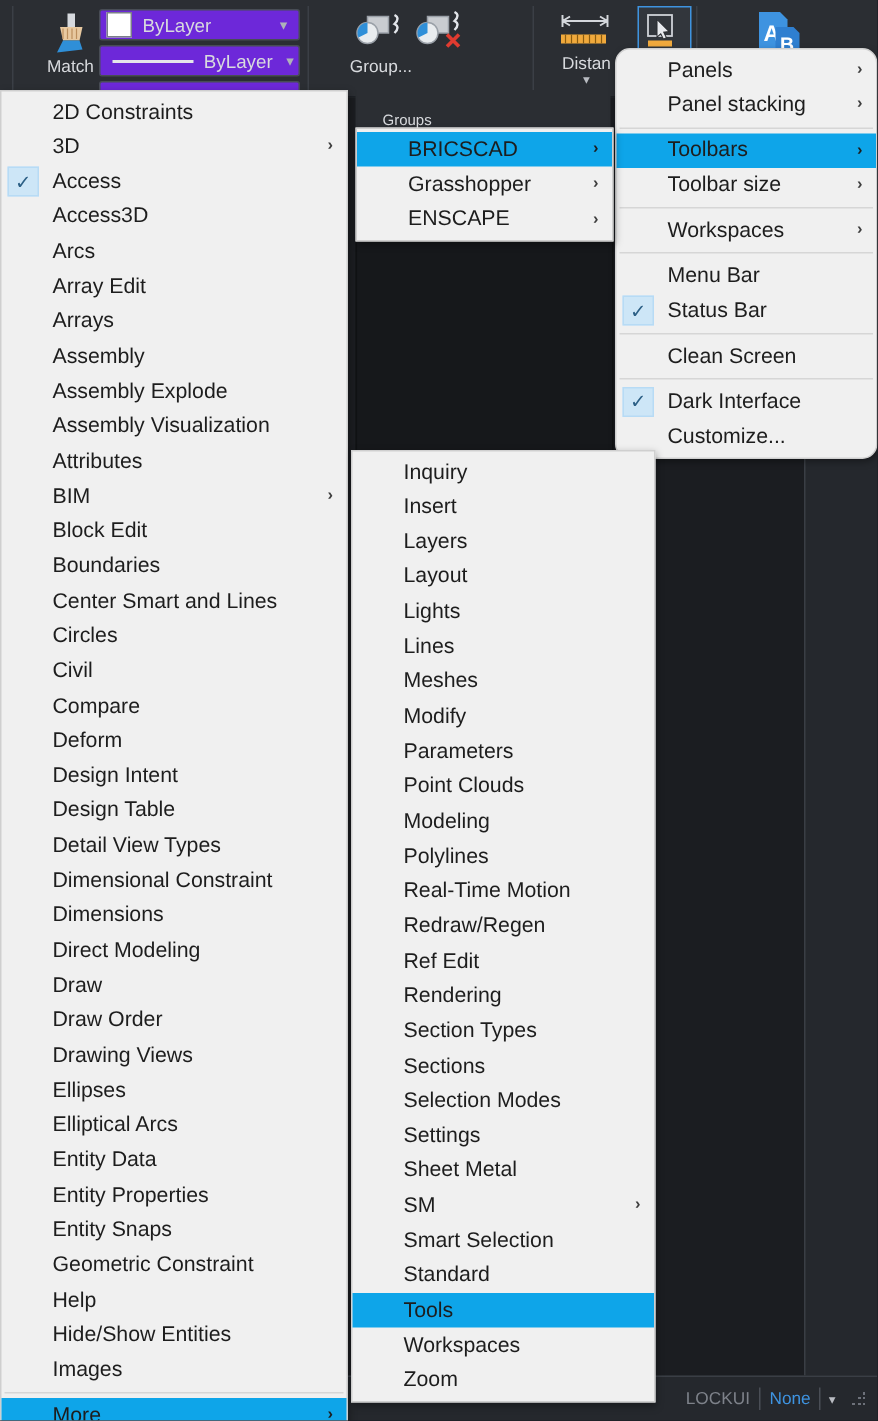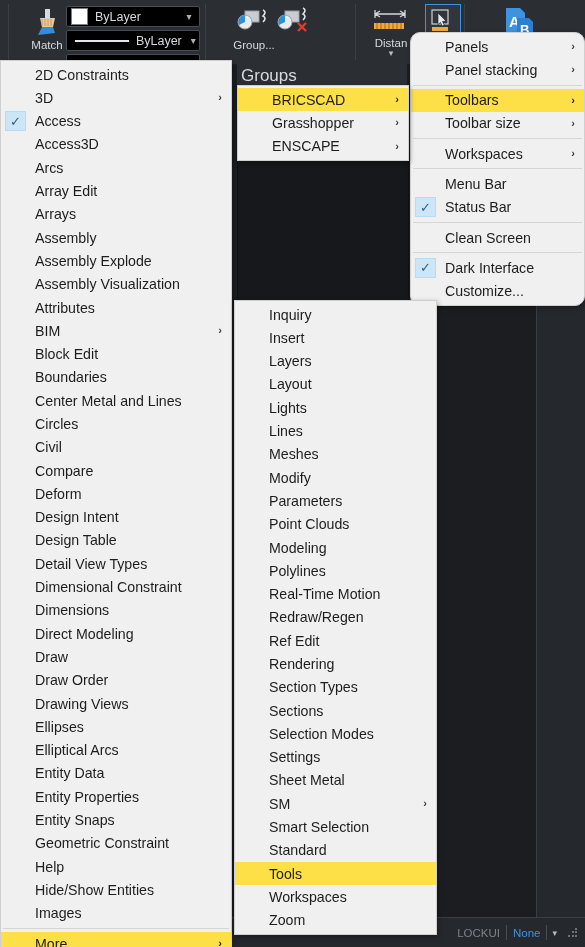--- a/index.html
+++ b/index.html
@@ -95,21 +95,21 @@
     flex-direction: column;
     align-items: center;
     color: #d8dade;
     font-size: 11.5px;
     width: 64px;
   }
   .rb-label { margin-top: 1px; white-space: nowrap; }
   .combo {
     position: absolute;
     height: 21px;
-    background: #000000;
+    background: #6d28d9;
     border: 1px solid #484d55;
     border-radius: 2px;
     display: flex;
     align-items: center;
     color: #d8dade;
     font-size: 12.5px;
     box-sizing: border-box;
   }
   .combo .swatch {
     width: 15px; height: 15px;
@@ -141,21 +141,21 @@
   .mi {
     position: relative;
     height: 23.3px;
     display: flex;
     align-items: center;
     padding-left: 34px;
     box-sizing: border-box;
     white-space: nowrap;
     cursor: default;
   }
-  .mi.sel { background: #fde047; }
+  .mi.sel { background: #0ea5e9; }
   .mi .chk {
     position: absolute;
     left: 4px; top: 1.5px;
     width: 21px; height: 20px;
     background: #cde6f7;
     border: 1px solid #b7dbf5;
     box-sizing: border-box;
     color: #2b5f85;
     font-size: 13px;
     display: flex;
@@ -193,22 +193,22 @@
     border: 1px solid #101214;
     z-index: 15;
   }
   .groups-strip {
     position: absolute;
     left: 237px; top: 60px;
     width: 170px; height: 26px;
     background: #2b2e33;
     z-index: 14;
     color: #d8dade;
-    font-size: 17px;
-    padding-left: 4px;
+    font-size: 10px;
+    padding-left: 18px;
     box-sizing: border-box;
     display: flex;
     align-items: flex-end;
   }
 </style>
 </head>
 <body>
 
 <div id="root">
 
@@ -440,21 +440,21 @@
         <span class="mlabel">BIM</span>
         <span class="arrow">›</span>
       </div>
       <div class="mi">
         <span class="mlabel">Block Edit</span>
       </div>
       <div class="mi">
         <span class="mlabel">Boundaries</span>
       </div>
       <div class="mi">
-        <span class="mlabel">Center Metal and Lines</span>
+        <span class="mlabel">Center Smart and Lines</span>
       </div>
       <div class="mi">
         <span class="mlabel">Circles</span>
       </div>
       <div class="mi">
         <span class="mlabel">Civil</span>
       </div>
       <div class="mi">
         <span class="mlabel">Compare</span>
       </div>

